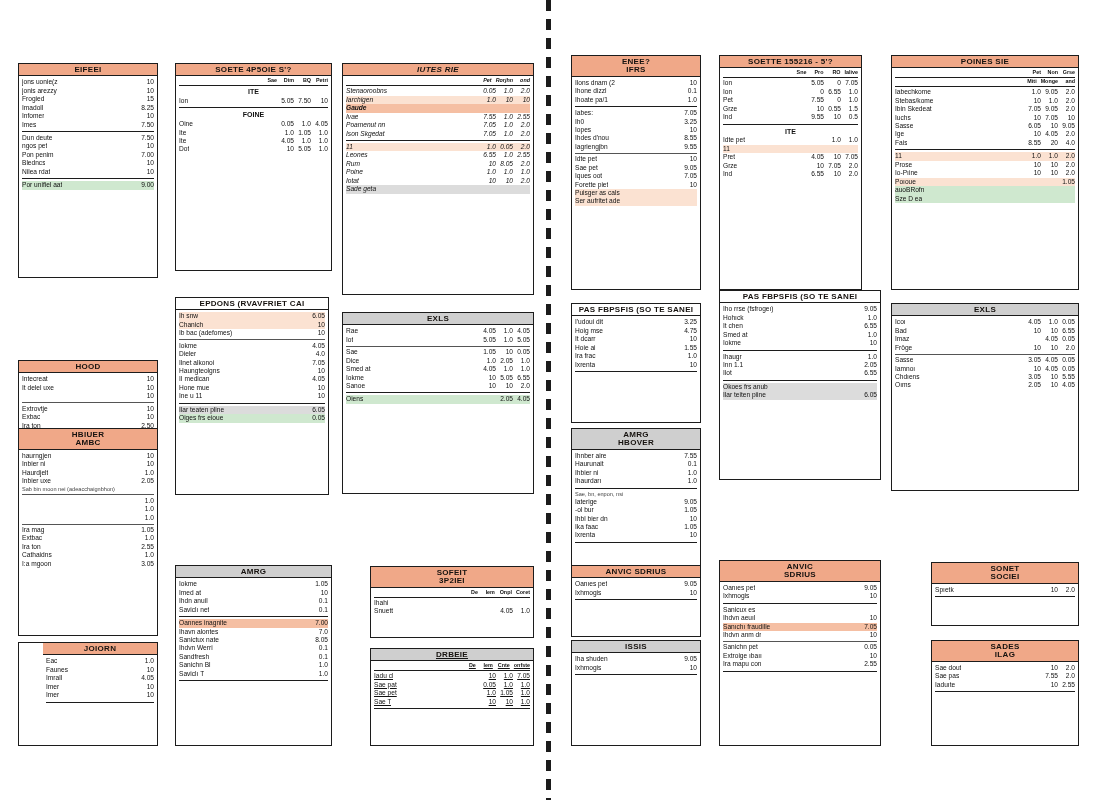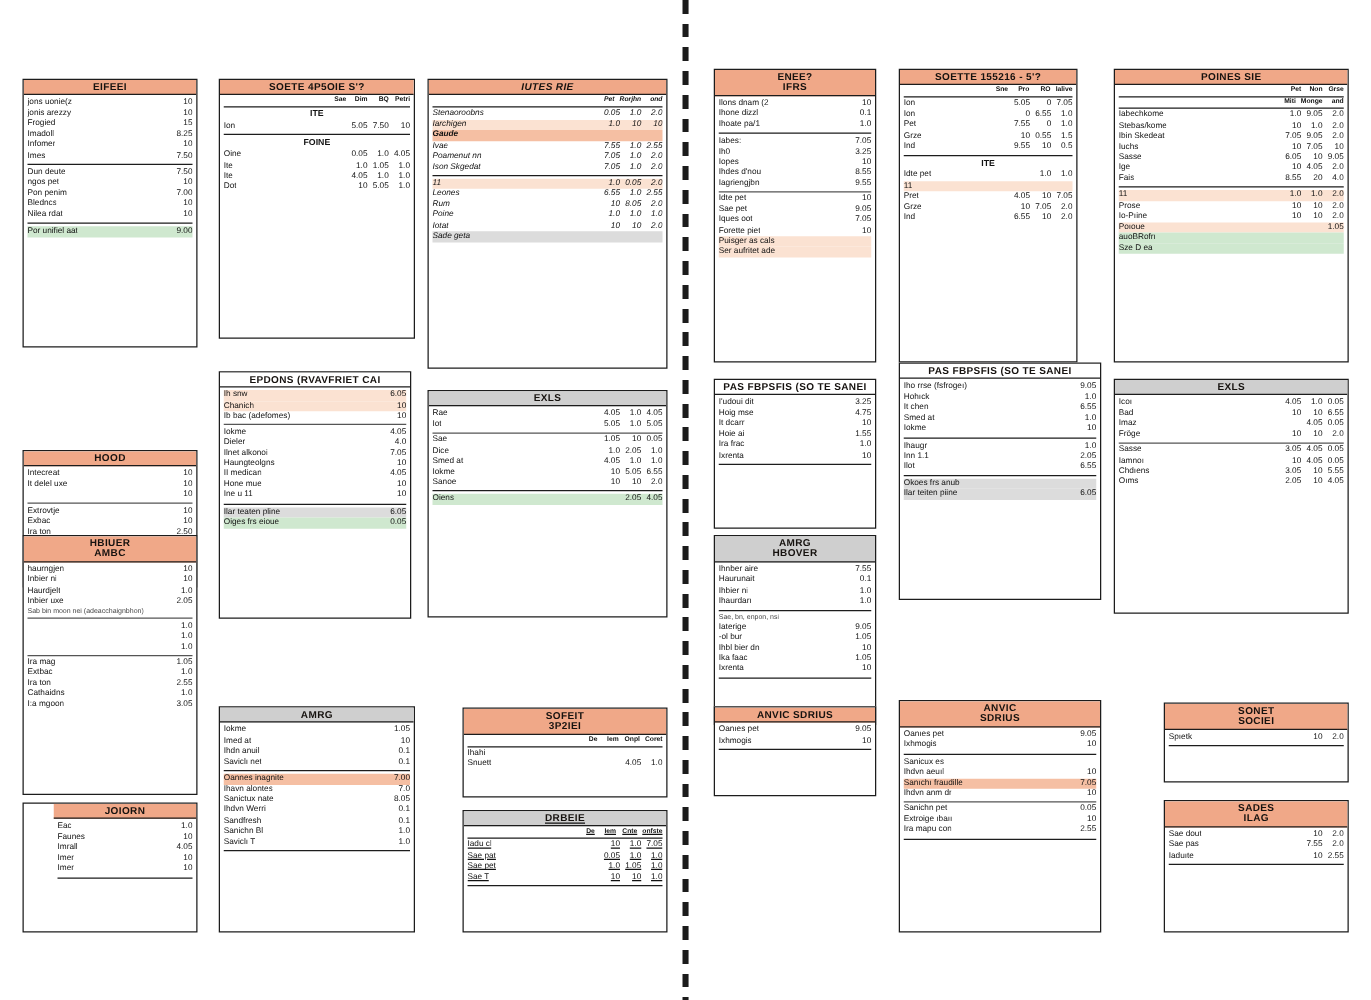--- a/index.html
+++ b/index.html
@@ -907,20 +907,36 @@
         </div>
       <div class="row">
           <span class="nm">Ixhmogis</span>
           <span class="dots"></span>
           <span class="pr">10</span>
         </div>
       <div class="rule"></div>
     </div>
   </div>
 
+  <div class="block" style="left:20px; top:640px; width:130px; height:106px;">
+    <div class="block-head h-grey">ISSIS</div>
+    <div class="block-body">
+      <div class="row">
+          <span class="nm">Iha shuden</span>
+          <span class="dots"></span>
+          <span class="pr">9.05</span>
+        </div>
+      <div class="row">
+          <span class="nm">Ixhmogis</span>
+          <span class="dots"></span>
+          <span class="pr">10</span>
+        </div>
+      <div class="rule"></div>
+    </div>
+  </div>
 
   <div class="block" style="left:168px; top:55px; width:143px; height:235px;">
     <div class="block-head h-salmon">SOETTE   155216 - 5'?</div>
     <div class="block-body">
       <div class="colhead">
         <span class="nm"></span>
         <span class="c">Sne</span>
         <span class="c">Pro</span>
         <span class="c">RO</span>
         <span class="c">Ialive</span>

